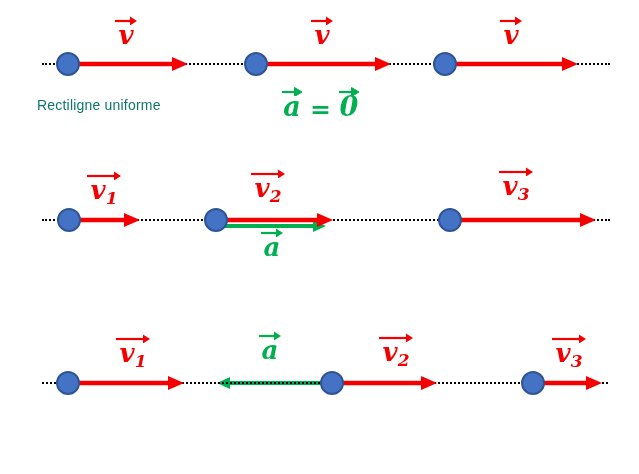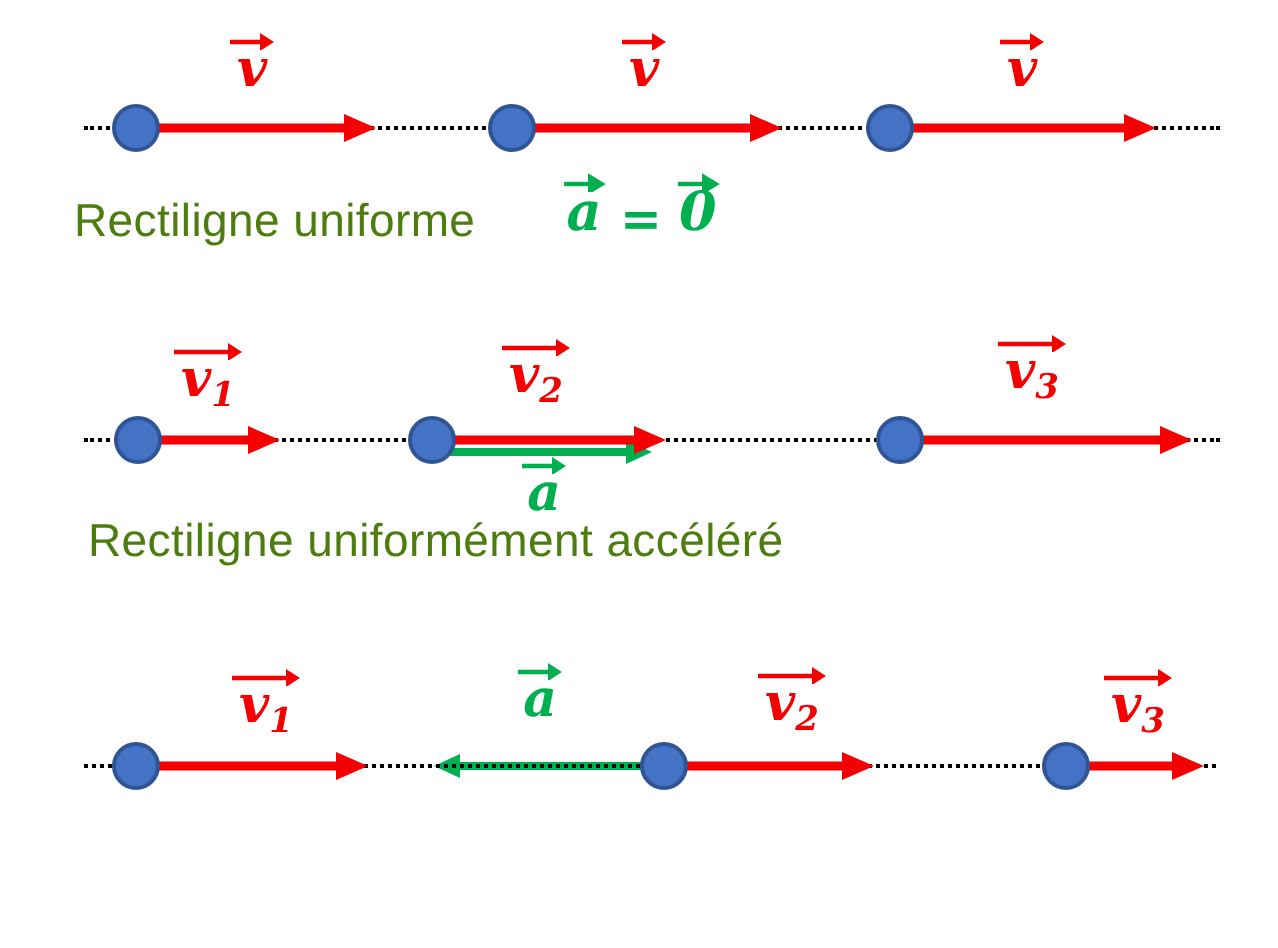--- a/index.html
+++ b/index.html
@@ -1,20 +1,20 @@
 <!DOCTYPE html>
 <html><head>
 <meta charset="utf-8">
 <style>
   html,body{margin:0;padding:0;background:#fff}
   .canvas{position:relative;width:639px;height:474px;background:#ffffff;overflow:hidden;
           font-family:"Liberation Sans",sans-serif}
   .dotline{position:absolute;height:0;border-top:2.5px dotted #000;z-index:2}
   .dot{position:absolute;width:24px;height:24px;border-radius:50%;box-sizing:border-box;z-index:4}
-  .caption{position:absolute;font-size:23px;color:#4d7c0f;z-index:6;white-space:nowrap;letter-spacing:0.2px}
+  .caption{position:absolute;font-size:14px;color:#0f766e;z-index:6;white-space:nowrap;letter-spacing:0.2px}
   .cap1{left:37px;top:97px}
   .cap2{left:44px;top:257px}
   .cap3{left:38px;top:418px}
   .vlabel{position:absolute;z-index:5;display:flex;flex-direction:column;align-items:center;
           transform:translateX(-50%);line-height:0.9;
           font-family:"DejaVu Serif",serif;font-weight:bold;font-style:italic}
   .vlabel svg{display:block;margin-bottom:-1px}
   .vlabel .t{font-size:26px;white-space:nowrap}
   .vlabel sub{font-size:17px;line-height:0;vertical-align:-5px}
   .formula{position:absolute;left:281px;top:86px;display:flex;align-items:flex-start;gap:7px;z-index:6;
@@ -158,21 +158,20 @@
       <div class="vlabel" style="left: 569px; top: 333px; color: rgb(244, 0, 0);">
         <svg width="36" height="10">
           <line x1="1" y1="6" x2="30" y2="6" stroke="#F40000" stroke-width="2.2"></line>
           <polygon points="35,6 28,1.5 28,10.5" fill="#F40000"></polygon>
         </svg>
         <span class="t">v<sub>3</sub></span>
       </div>
     </div>
 
   <div class="caption cap1">Rectiligne uniforme</div>
-  <div class="caption cap2">Rectiligne uniformément accéléré</div>
 
   <div class="formula" id="formula" style="color: rgb(0, 176, 80);">
     <span class="vec">
       <svg width="22" height="10" viewBox="0 0 22 10">
         <line x1="1" y1="6" x2="16" y2="6" stroke-width="2.2" stroke="#00B050" fill="#00B050"></line>
         <polygon points="21,6 13.5,1.5 13.5,10.5" stroke="#00B050" fill="#00B050"></polygon>
       </svg>
       <span class="vec-base">a</span>
     </span>
     <span class="eq">=</span>

